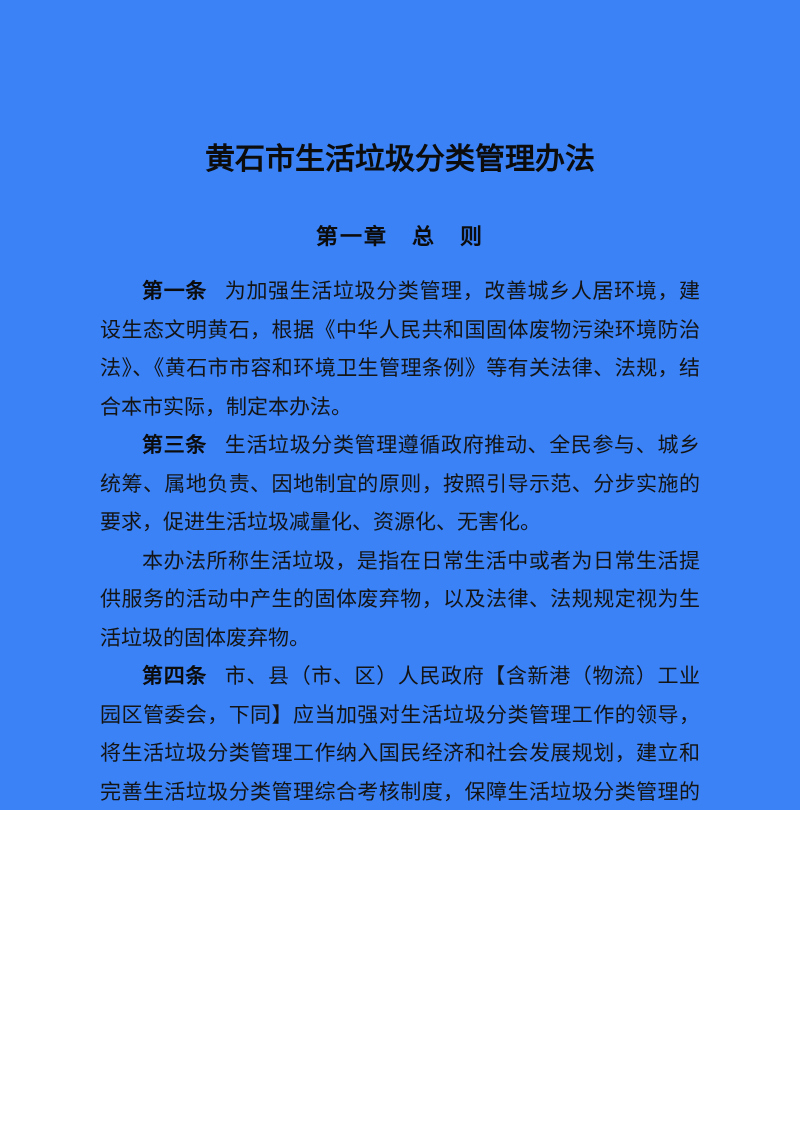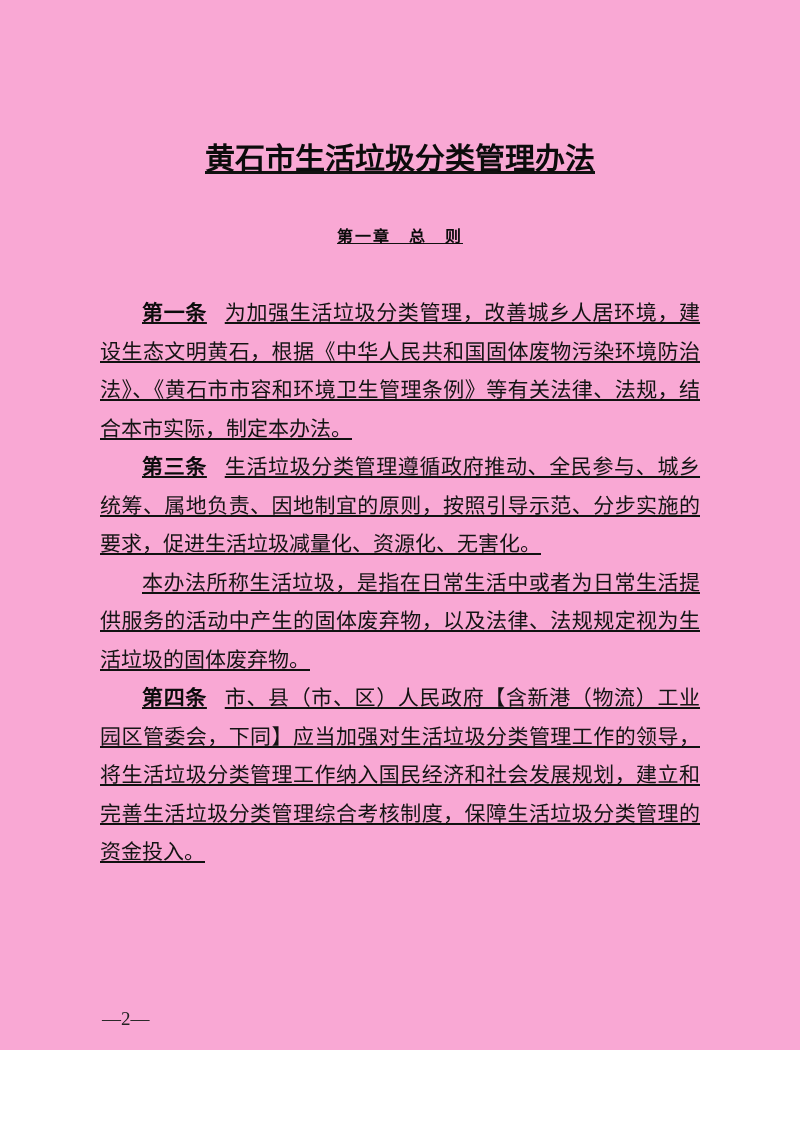--- a/index.html
+++ b/index.html
@@ -3,50 +3,49 @@
 <meta charset="utf-8">
 <style>
   html, body {
     margin: 0;
     padding: 0;
     background: #ffffff;
   }
   .page {
     position: relative;
     width: 800px;
-    height: 1050px;
-    background: #f9a8d4;
+    height: 810px;
+    background: #3b82f6;
     color: #111111;
     overflow: hidden;
     font-family: "Liberation Serif", "DejaVu Serif", serif;
-    text-decoration: underline;
   }
   .doc-title {
     margin: 0;
     padding-top: 140px;
     text-align: center;
     font-size: 30px;
     line-height: 38px;
     font-weight: bold;
     font-family: "Liberation Serif", "DejaVu Serif", serif;
     color: #0c0c0c;
   }
   .chapter-heading {
     margin: 40px 0 0 0;
     text-align: center;
-    font-size: 16px;
+    font-size: 22px;
     line-height: 38px;
     font-weight: bold;
     letter-spacing: 2px;
     font-family: "Liberation Sans", "DejaVu Sans", sans-serif;
     color: #0c0c0c;
   }
   .doc-body {
     width: 600px;
-    margin: 38px auto 0 auto;
+    margin: 16px auto 0 auto;
     font-size: 21px;
     line-height: 38.5px;
     text-align: justify;
     color: #141414;
   }
   .doc-body p {
     margin: 0;
     text-indent: 2em;
   }
   .article-label {

